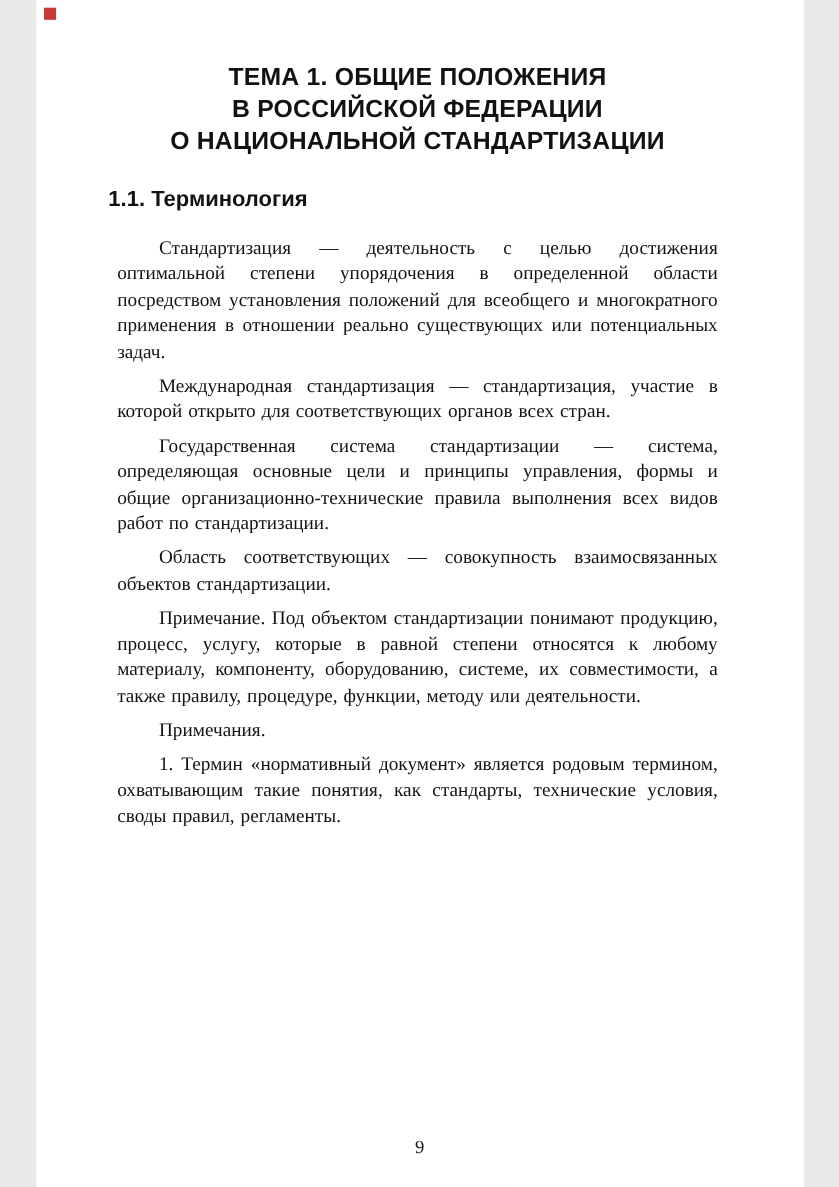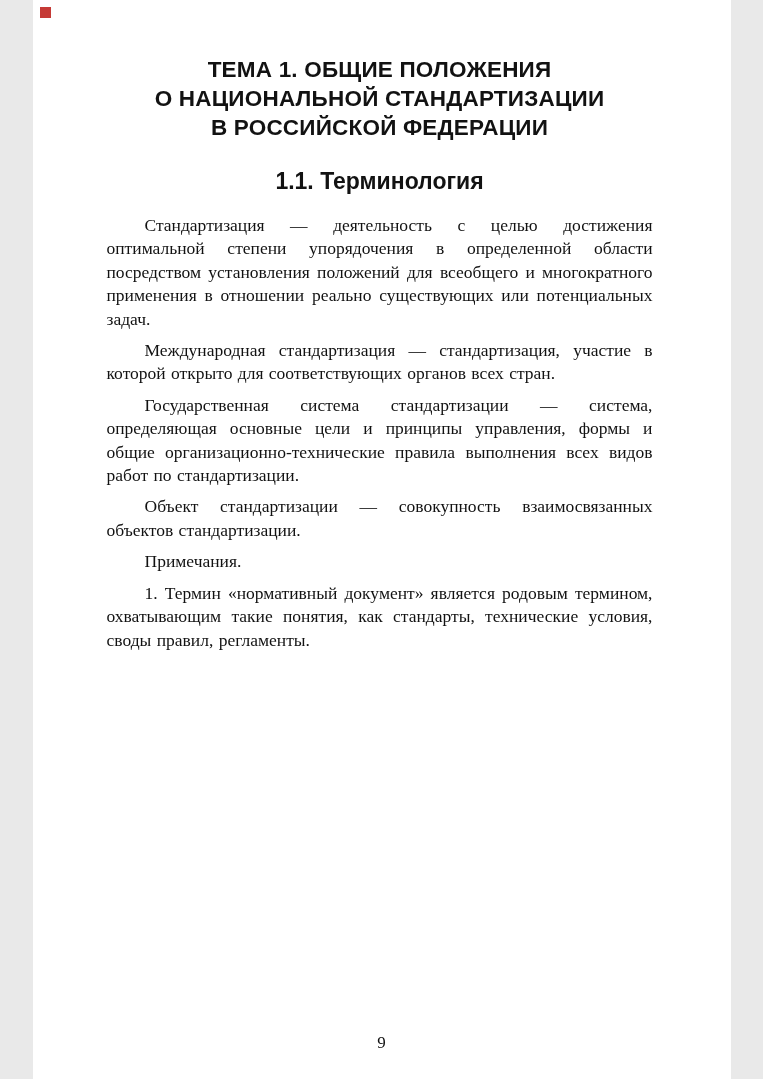--- a/index.html
+++ b/index.html
@@ -29,23 +29,23 @@
     font-size: 22.5px;
     line-height: 29px;
     text-align: center;
     margin: 0;
     letter-spacing: 0.2px;
   }
   .chapter-title span { display: block; }
   .section-title {
     font-family: "Liberation Sans", "DejaVu Sans", sans-serif;
     font-weight: bold;
-    font-size: 23px;
+    font-size: 20px;
     line-height: 24px;
-    text-align: center;
+    text-align: left;
     margin: 27px 0 21px 0;
   }
   .body-text p {
     margin: 8px;
     font-size: 17.5px;
     line-height: 23.4px;
     text-align: justify;
     text-indent: 38px;
     word-spacing: 1px;
   }
@@ -61,30 +61,31 @@
 </style>
 </head>
 <body>
 
 <div class="page">
 
   <div class="corner-marker"></div>
 
   <h1 class="chapter-title">
     <span>ТЕМА 1. ОБЩИЕ ПОЛОЖЕНИЯ</span>
+    <span>В РОССИЙСКОЙ ФЕДЕРАЦИИ</span>
     <span>О НАЦИОНАЛЬНОЙ СТАНДАРТИЗАЦИИ</span>
-    <span>В РОССИЙСКОЙ ФЕДЕРАЦИИ</span>
   </h1>
 
   <h2 class="section-title">1.1. Терминология</h2>
 
   <div class="body-text">
     <p>Стандартизация — деятельность с целью достижения оптимальной степени упорядочения в определенной области посредством установления положений для всеобщего и многократного применения в отношении реально существующих или потенциальных задач.</p>
     <p>Международная стандартизация — стандартизация, участие в которой открыто для соответствующих органов всех стран.</p>
     <p>Государственная система стандартизации — система, определяющая основные цели и принципы управления, формы и общие организационно-технические правила выполнения всех видов работ по стандартизации.</p>
-    <p>Объект стандартизации — совокупность взаимосвязанных объектов стандартизации.</p>
+    <p>Область соответствующих — совокупность взаимосвязанных объектов стандартизации.</p>
+    <p>Примечание. Под объектом стандартизации понимают продукцию, процесс, услугу, которые в равной степени относятся к любому материалу, компоненту, оборудованию, системе, их совместимости, а также правилу, процедуре, функции, методу или деятельности.</p>
     <p>Примечания.</p>
     <p>1. Термин «нормативный документ» является родовым термином, охватывающим такие понятия, как стандарты, технические условия, своды правил, регламенты.</p>
   </div>
 
   <div class="page-number">9</div>
 
 </div>
 
 </body></html>

